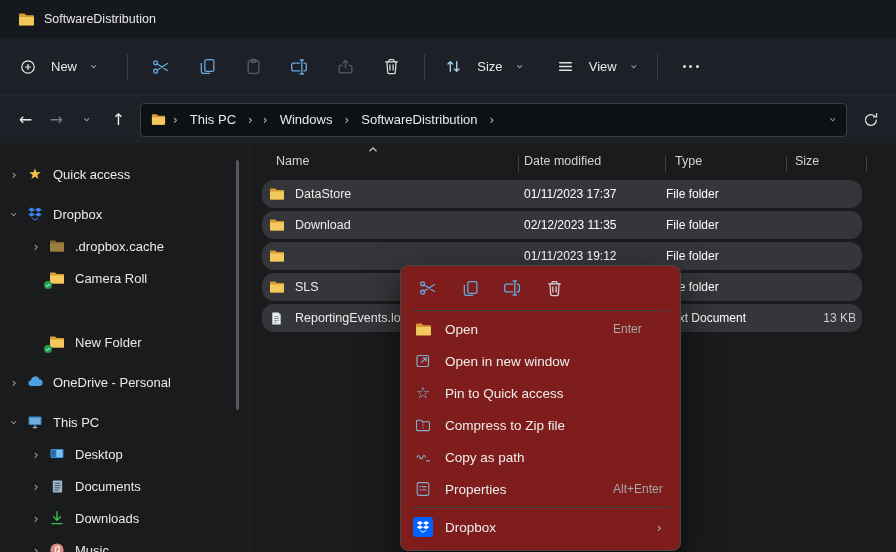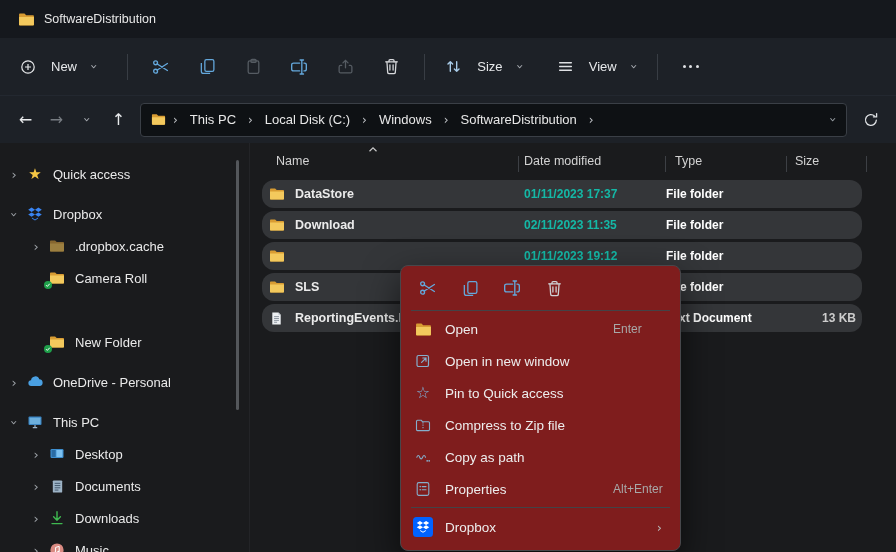--- a/index.html
+++ b/index.html
@@ -71,24 +71,24 @@
   .side-scroll { position:absolute; left:236px; top:17px; width:3px; height:250px;
     background:#54575b; border-radius:2px; cursor:grab; }
 
   .filearea { position:absolute; left:250px; top:143px; width:646px; height:409px; }
   .list-header { position:absolute; left:0; top:5px; width:646px; height:28px; }
   .colh { position:absolute; top:6px; font-size:12.5px; color:#d3d3d3; cursor:pointer; }
   .col-sep { position:absolute; top:8px; width:1px; height:16px; background:#3d4045; }
   .sort-caret { position:absolute; left:118px; top:-2px; color:#c9c9c9; }
 
   .frow { position:absolute; left:12px; width:600px; height:28px; background:#343639;
-    border-radius:12px; display:flex; align-items:center; cursor:pointer;font-weight:bold; }
+    border-radius:12px; display:flex; align-items:center; cursor:pointer; }
   .frow .ficon { margin-left:7px; width:17px; display:flex; }
   .frow .fname { margin-left:9px; font-size:12.5px; color:#ebebeb; white-space:nowrap; }
-  .fdate { position:absolute; left:262px; font-size:12px; color:#14b8a6; }
+  .fdate { position:absolute; left:262px; font-size:12px; color:#ffffff; }
   .ftype { position:absolute; left:404px; font-size:12px; color:#ffffff; }
   .fsize { position:absolute; left:520px; width:74px; text-align:right; font-size:12px; color:#cdcdcd; }
 
   
   .cmenu { position:absolute; left:400px; top:265px; width:281px; z-index:50;
     background:#7f1d1d; border:1px solid #47474b; border-radius:8px;
     box-shadow:0 14px 36px rgba(0,0,0,.6); padding:5px 4px 6px; }
   .cm-iconrow { display:flex; gap:8px; padding:2px 6px 5px; }
   .cm-ibtn { width:34px; height:30px; border:0; background:none; border-radius:4px;
     display:flex; align-items:center; justify-content:center; cursor:pointer; }
@@ -205,21 +205,20 @@
   <div class="addressbar">
     <span>
       <svg width="15" height="15" viewBox="0 0 16 16">
           <path d="M1 3.4c0-.5.4-1 1-1h4.1L7.7 4.1H14c.6 0 1 .5 1 1v7.5c0 .6-.4 1-1 1H2c-.6 0-1-.4-1-1z" fill="#d89c33"></path>
           <path d="M1 5.6h14v6.9c0 .6-.4 1-1 1H2c-.6 0-1-.4-1-1z" fill="#f3c95d"></path>
         </svg>
     </span>
     <span class="crumb-sep">›</span>
     <span class="crumb">This PC</span>
     <span class="crumb-sep">›</span>
-    <span class="crumb">Local Disk (C:)</span>
     <span class="crumb-sep">›</span>
     <span class="crumb">Windows</span>
     <span class="crumb-sep">›</span>
     <span class="crumb">SoftwareDistribution</span>
     <span class="crumb-sep">›</span>
     <span class="ab-spacer"></span>
     <span class="chev down" style="color:#9aa0a6">›</span>
   </div>
 
   <button class="navbtn">
@@ -400,21 +399,21 @@
   </div>
 
   <div class="frow" style="top:68px">
     <span class="ficon">
         <svg width="16" height="16" viewBox="0 0 16 16">
           <path d="M1 3.4c0-.5.4-1 1-1h4.1L7.7 4.1H14c.6 0 1 .5 1 1v7.5c0 .6-.4 1-1 1H2c-.6 0-1-.4-1-1z" fill="#d89c33"></path>
           <path d="M1 5.6h14v6.9c0 .6-.4 1-1 1H2c-.6 0-1-.4-1-1z" fill="#f3c95d"></path>
         </svg>
       </span>
     <span class="fname">Download</span>
-    <span class="fdate">02/11/2023 11:35</span>
+    <span class="fdate">02/12/2023 11:35</span>
     <span class="ftype">File folder</span>
     <span class="fsize"></span>
   </div>
 
   <div class="frow" style="top:99px">
     <span class="ficon">
         <svg width="16" height="16" viewBox="0 0 16 16">
           <path d="M1 3.4c0-.5.4-1 1-1h4.1L7.7 4.1H14c.6 0 1 .5 1 1v7.5c0 .6-.4 1-1 1H2c-.6 0-1-.4-1-1z" fill="#d89c33"></path>
           <path d="M1 5.6h14v6.9c0 .6-.4 1-1 1H2c-.6 0-1-.4-1-1z" fill="#f3c95d"></path>
         </svg>

